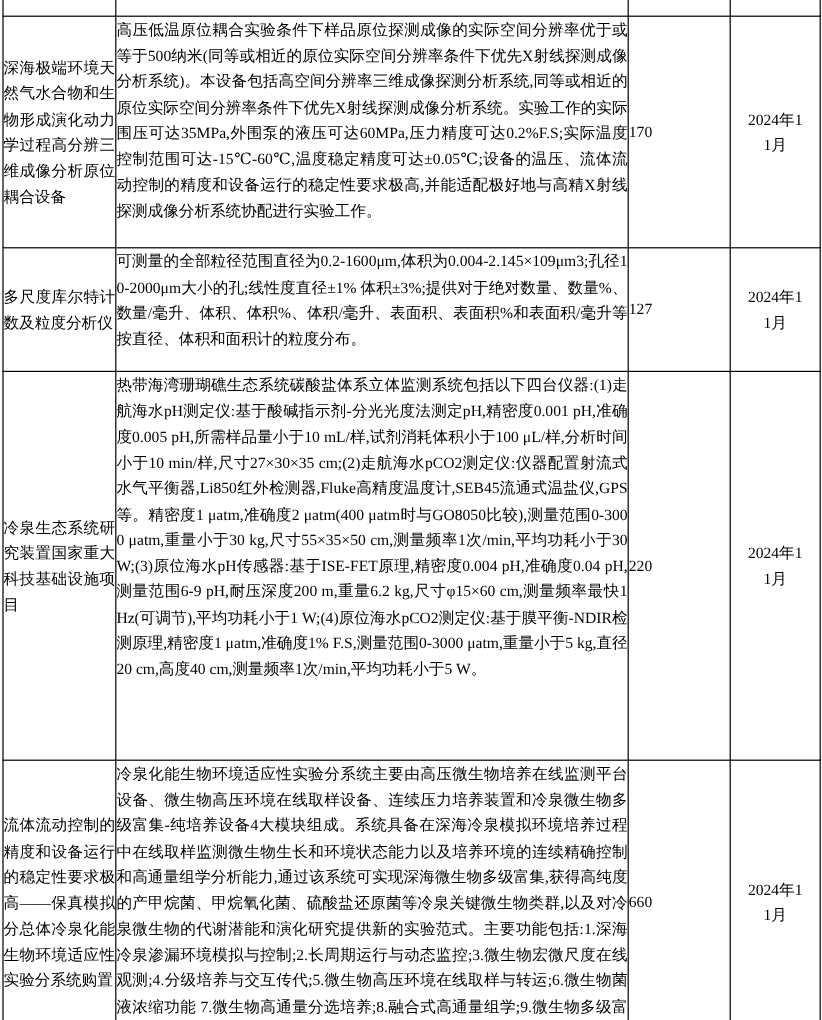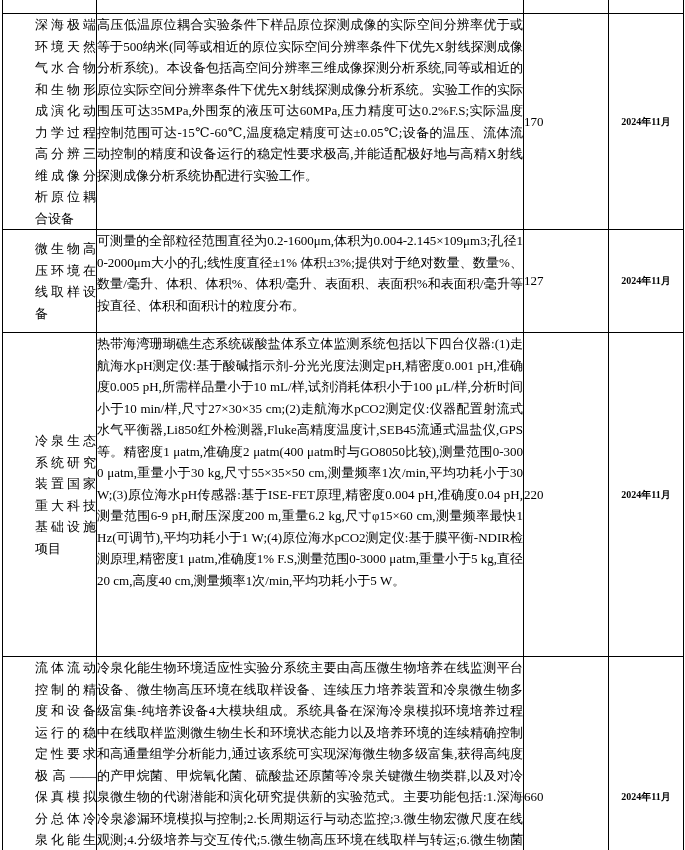--- a/index.html
+++ b/index.html
@@ -41,21 +41,20 @@
   td.name-cell {
     vertical-align: middle;
     padding: 4px 10px;
   }
   .name-text {
     font-size: 13px;
     line-height: 21.5px;
     text-align: justify;
     text-justify: inter-character;
     word-break: break-all;
-    margin-left: 32px;
   }
   td.desc-cell {
     vertical-align: top;
     padding: 5px 7px 5px 8px;
   }
   .desc-text {
     font-size: 13px;
     line-height: 21.5px;
     text-align: justify;
     text-justify: inter-ideograph;
@@ -66,25 +65,24 @@
     text-align: left;
     font-size: 13px;
   }
   td.date-cell {
     vertical-align: middle;
     text-align: center;
   }
   .date-text {
     display: inline-block;
     width: 50px;
-    font-size: 10px;
+    font-size: 13px;
     line-height: 21.5px;
     word-break: break-all;
     text-align: center;
-    font-weight: bold;
   }
   tr.row-1 { height: 193px; }
   tr.row-2 { height: 103px; }
   tr.row-3 { height: 324px; }
   tr.row-4 { height: 212px; }
 </style>
 </head>
 <body>
 
 <div class="page">
@@ -114,21 +112,21 @@
       <td class="amount-cell">
         <span>170</span>
       </td>
       <td class="date-cell">
         <span class="date-text">2024年11月</span>
       </td>
     </tr>
 
     <tr class="row-2">
       <td class="name-cell">
-        <div class="name-text">微生物高压环境在线取样设备</div>
+        <div class="name-text">多尺度库尔特计数及粒度分析仪</div>
       </td>
       <td class="desc-cell">
         <div class="desc-text">可测量的全部粒径范围直径为0.2-1600μm,体积为0.004-2.145×109μm3;孔径10-2000μm大小的孔;线性度直径±1% 体积±3%;提供对于绝对数量、数量%、数量/毫升、体积、体积%、体积/毫升、表面积、表面积%和表面积/毫升等按直径、体积和面积计的粒度分布。</div>
       </td>
       <td class="amount-cell">
         <span>127</span>
       </td>
       <td class="date-cell">
         <span class="date-text">2024年11月</span>
       </td>

